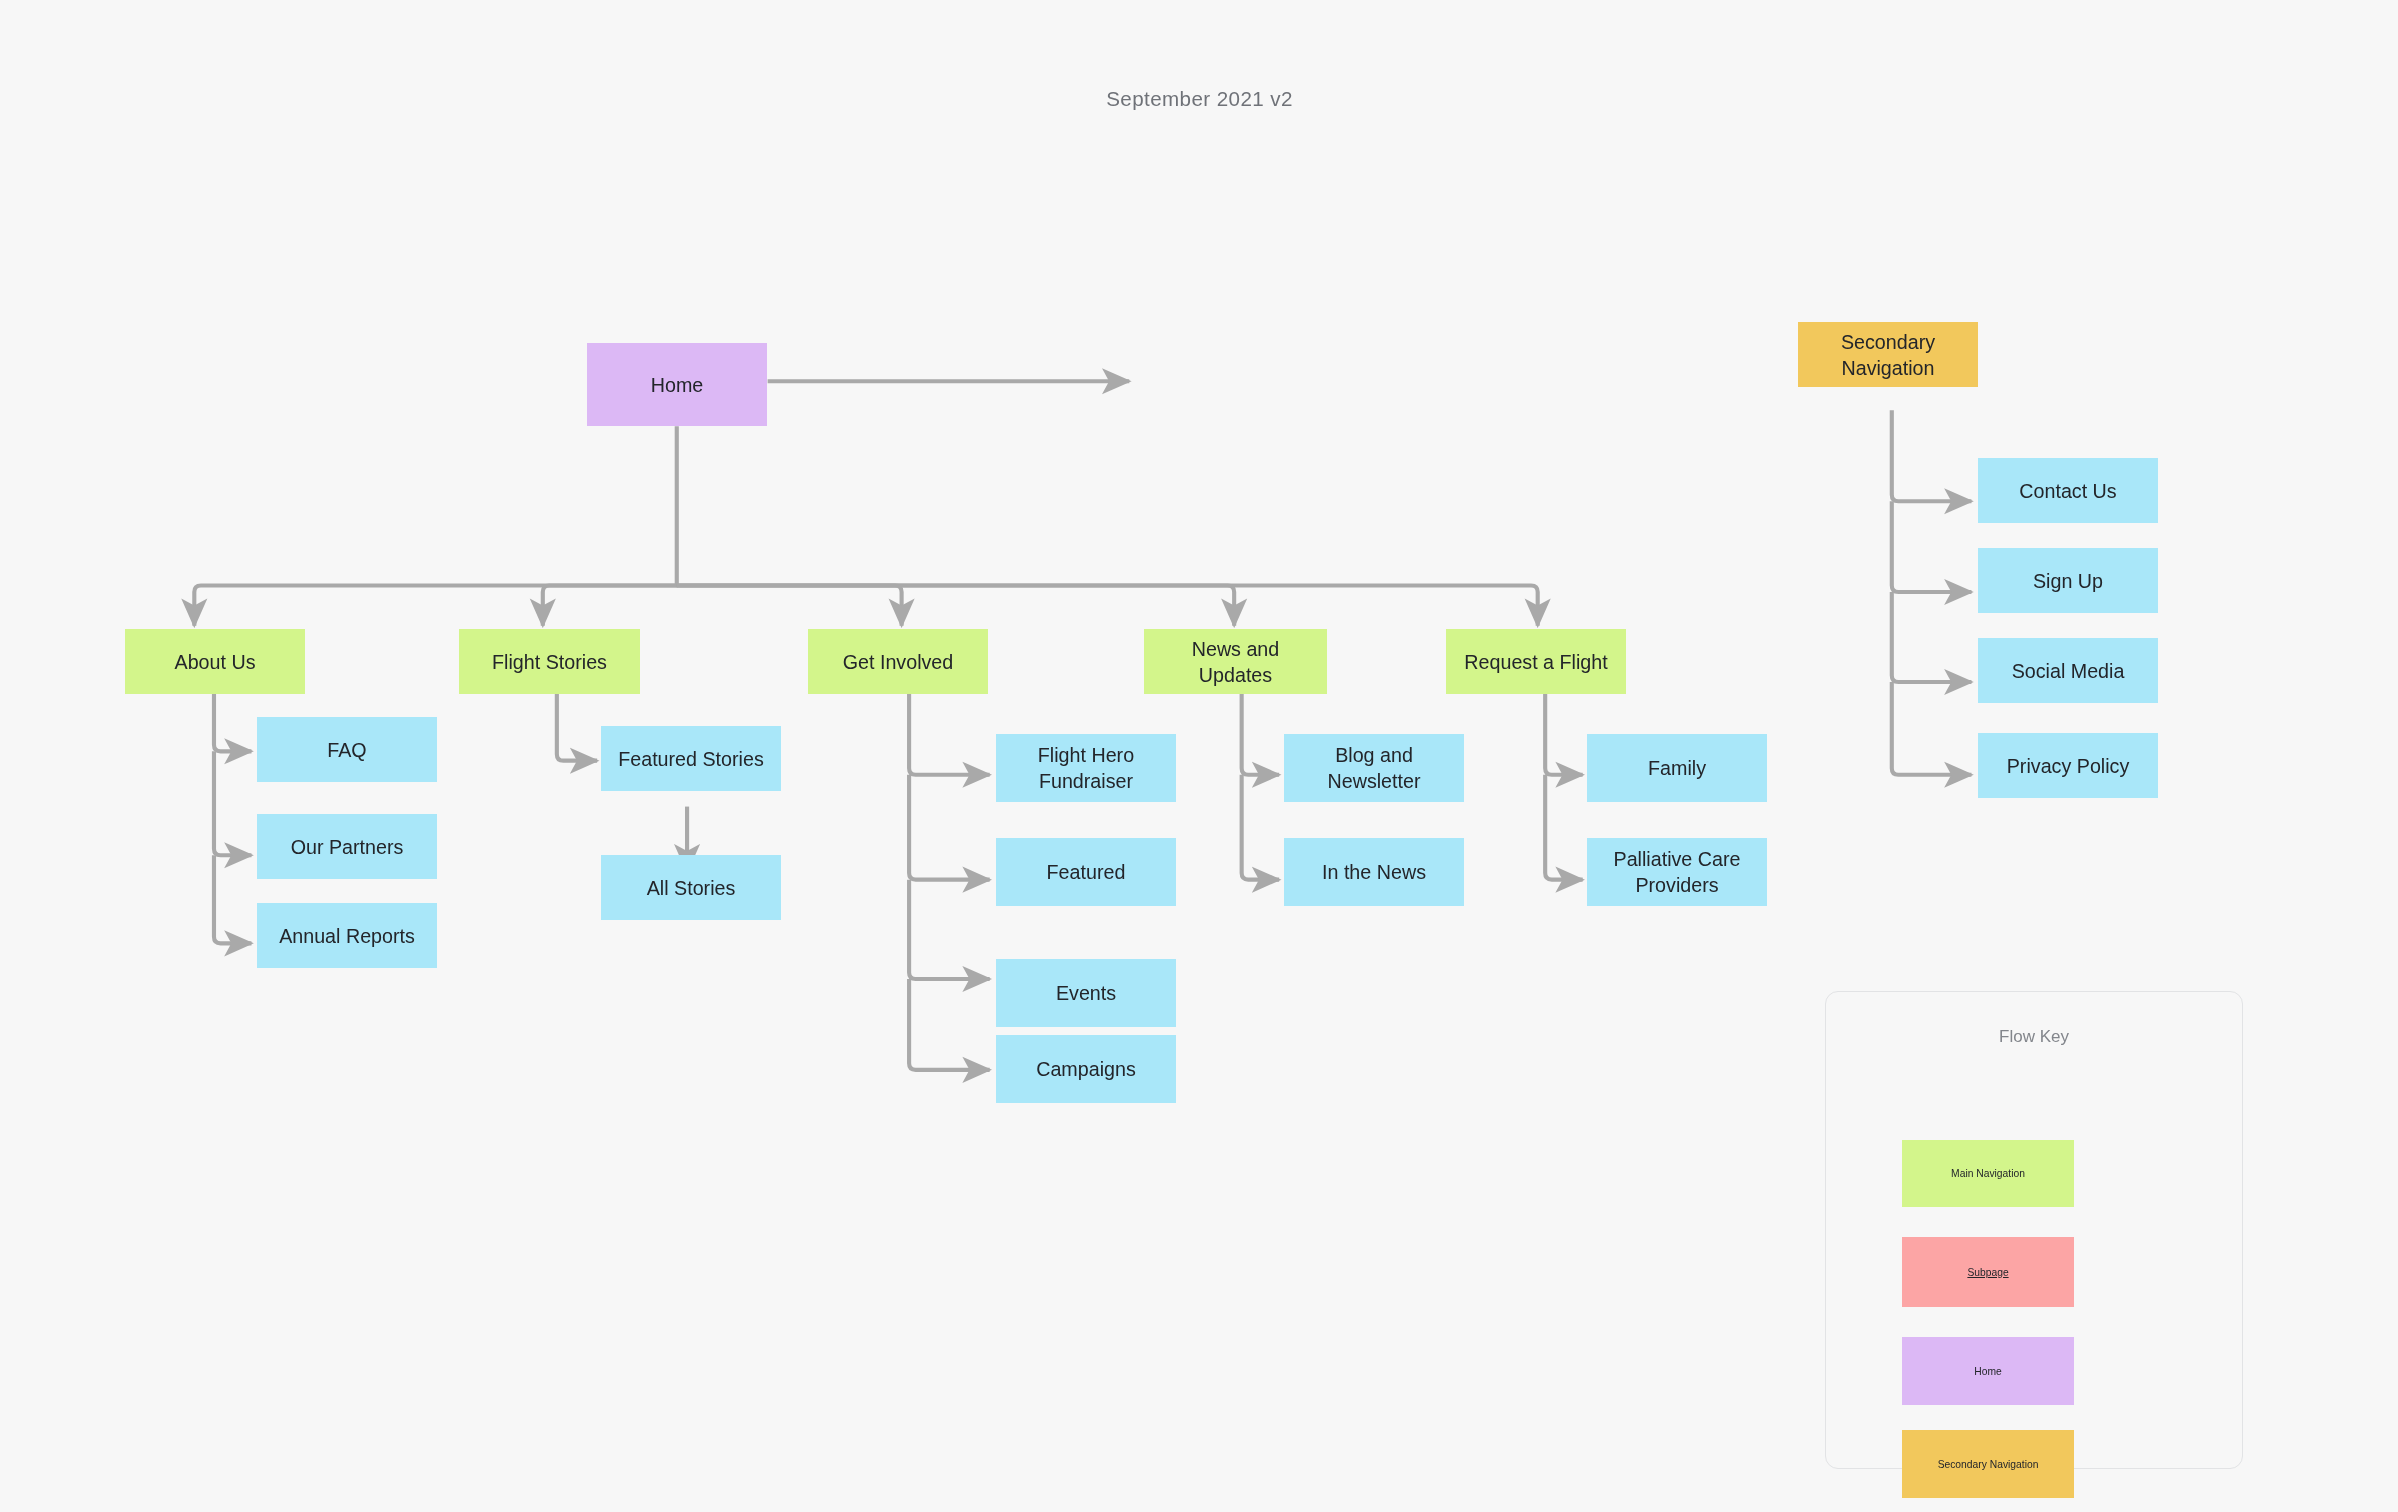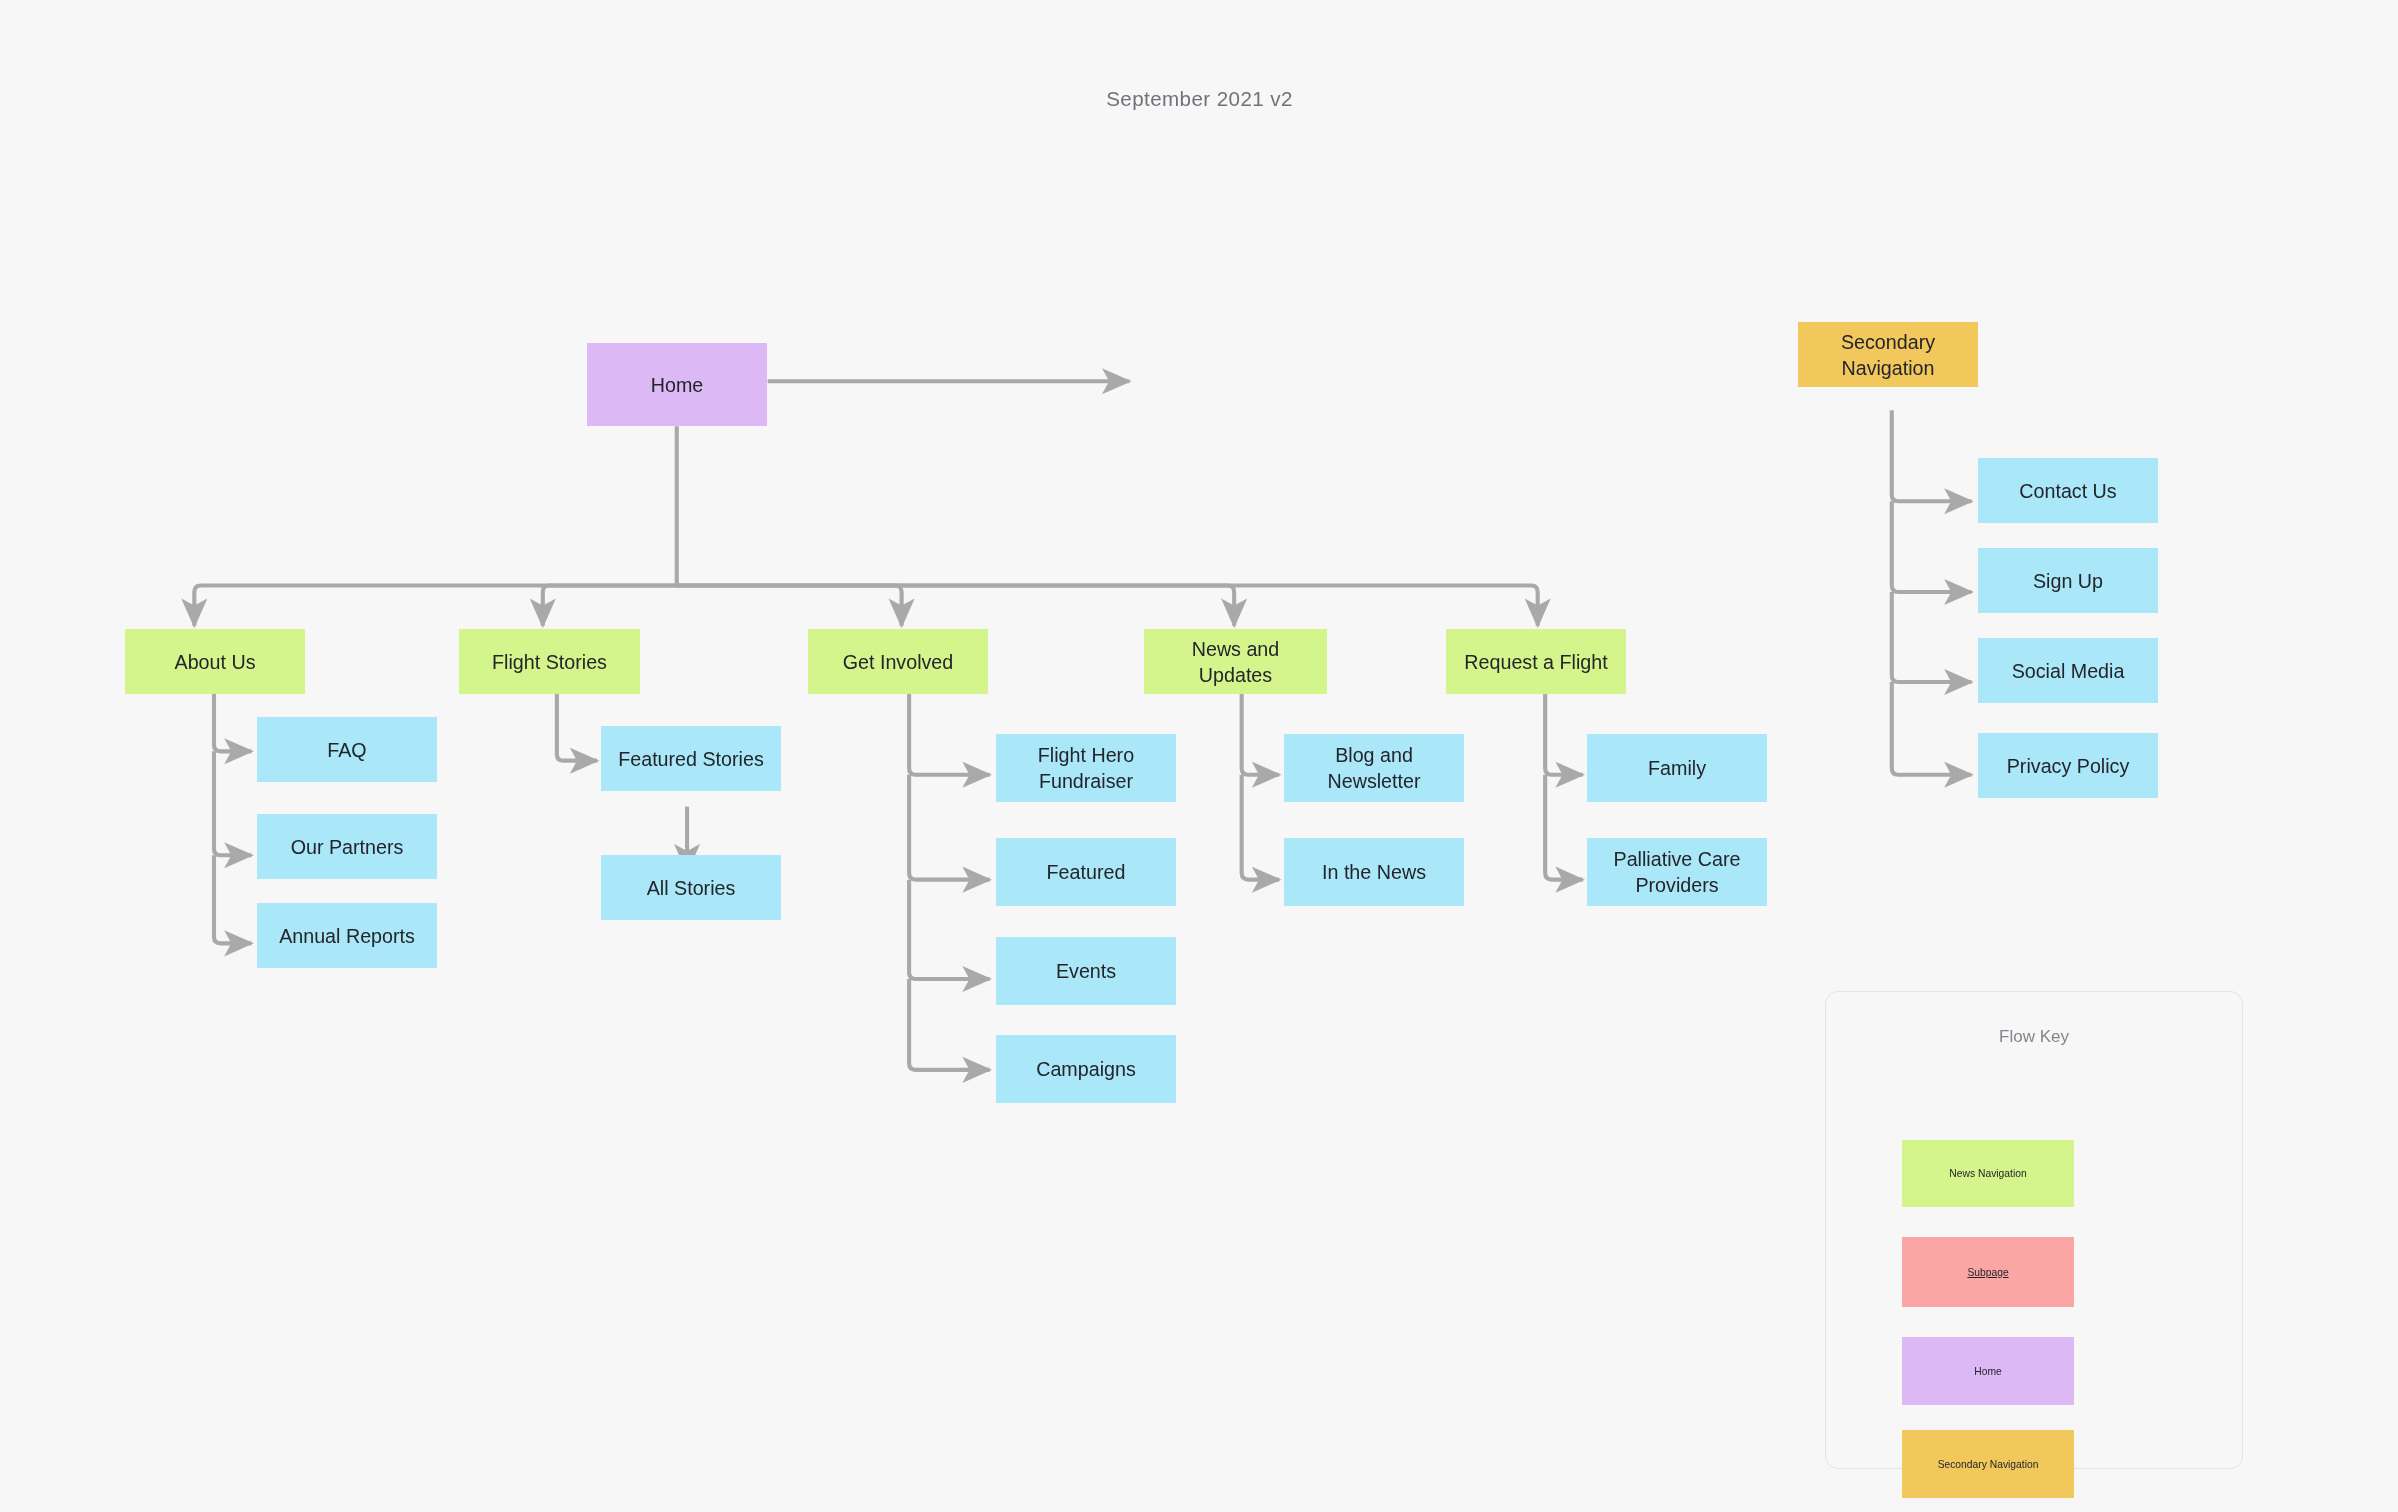--- a/index.html
+++ b/index.html
@@ -157,40 +157,40 @@
   <div class="node subpage" style="left:257px;top:717px;width:180px;height:65px">FAQ</div>
   <div class="node subpage" style="left:257px;top:814px;width:180px;height:65px">Our Partners</div>
   <div class="node subpage" style="left:257px;top:903px;width:180px;height:65px">Annual Reports</div>
 
   <div class="node subpage" style="left:601px;top:726px;width:180px;height:65px">Featured Stories</div>
   <div class="node subpage" style="left:601px;top:855px;width:180px;height:65px">All Stories</div>
 
   <div class="node subpage" style="left:996px;top:734px;width:180px;height:68px">Flight Hero
 Fundraiser</div>
   <div class="node subpage" style="left:996px;top:838px;width:180px;height:68px">Featured</div>
-  <div class="node subpage" style="left:996px;top:937px;width:180px;height:68px">Events</div>
+  <div class="node subpage" style="left:996px;top:959px;width:180px;height:68px">Events</div>
   <div class="node subpage" style="left:996px;top:1035px;width:180px;height:68px">Campaigns</div>
 
   <div class="node subpage" style="left:1284px;top:734px;width:180px;height:68px">Blog and Newsletter</div>
   <div class="node subpage" style="left:1284px;top:838px;width:180px;height:68px">In the News</div>
 
   <div class="node subpage" style="left:1587px;top:734px;width:180px;height:68px">Family</div>
   <div class="node subpage" style="left:1587px;top:838px;width:180px;height:68px">Palliative Care
 Providers</div>
 
   <div class="node secondary" style="left:1798px;top:322px;width:180px;height:65px">Secondary
 Navigation</div>
   <div class="node subpage" style="left:1978px;top:458px;width:180px;height:65px">Contact Us</div>
   <div class="node subpage" style="left:1978px;top:548px;width:180px;height:65px">Sign Up</div>
   <div class="node subpage" style="left:1978px;top:638px;width:180px;height:65px">Social Media</div>
   <div class="node subpage" style="left:1978px;top:733px;width:180px;height:65px">Privacy Policy</div>
 
   <div class="flowkey" style="left:1825px;top:991px;width:418px;height:478px">
     <div class="flowkey-title">Flow Key</div>
 
-    <div class="swatch mainnav" style="left:76px;top:148px;width:172px;height:67px">News Navigation</div>
+    <div class="swatch mainnav" style="left:76px;top:148px;width:172px;height:67px">Main Navigation</div>
     <div class="swatch subpage" style="left:76px;top:245px;width:172px;height:70px">Subpage</div>
     <div class="swatch home" style="left:76px;top:345px;width:172px;height:68px">Home</div>
     <div class="swatch secondary" style="left:76px;top:438px;width:172px;height:68px">Secondary Navigation</div>
   </div>
 
 </div>
 
 
 </body></html>

